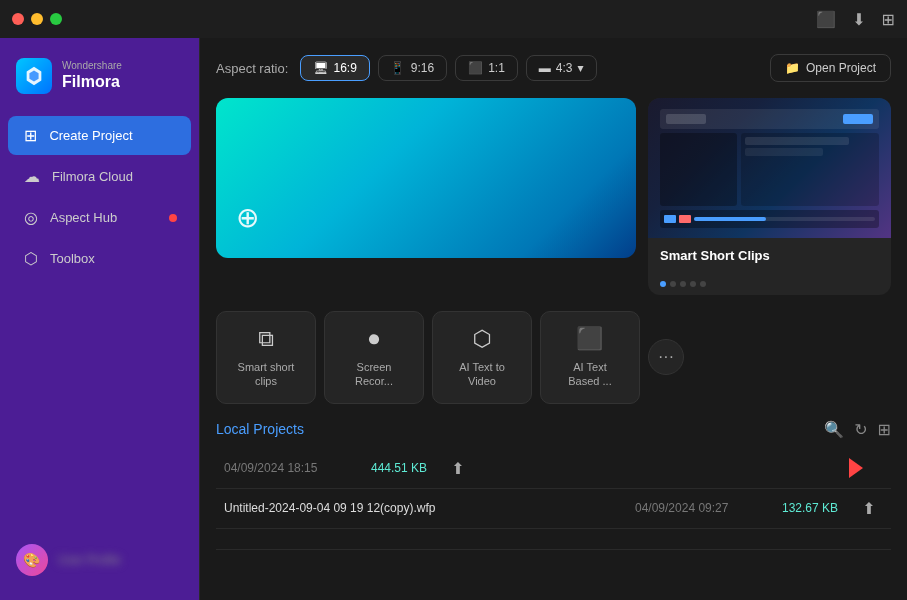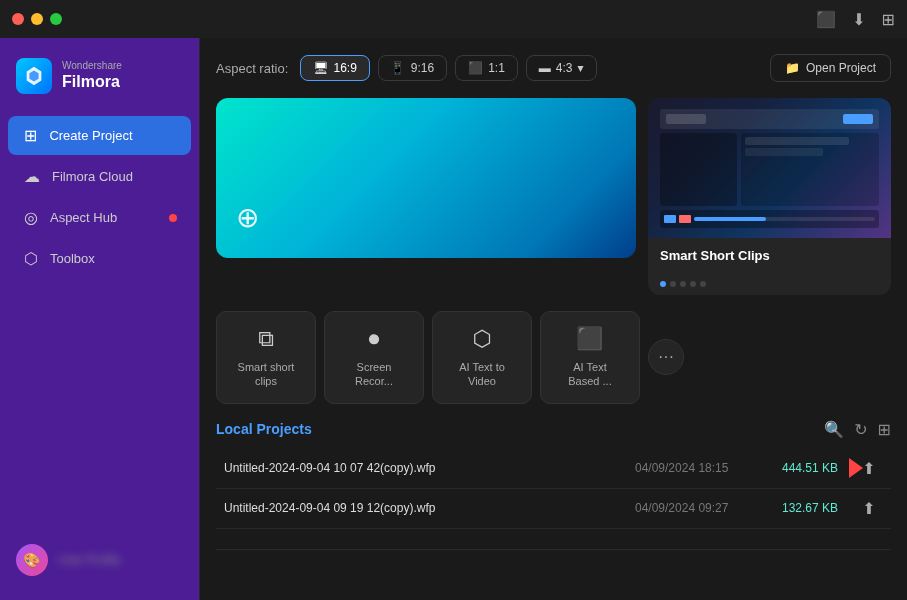--- a/index.html
+++ b/index.html
@@ -332,21 +332,21 @@
 
     
     .local-projects-header {
       display: flex;
       align-items: center;
       justify-content: space-between;
       margin-bottom: 10px;
     }
     .local-projects-title {
       font-size: 14px;
-      font-weight: 700;
+      font-weight: 400;
       color: #4a9eff;
     }
     .projects-actions {
       display: flex;
       gap: 10px;
       align-items: center;
     }
     .projects-action-icon {
       color: #888;
       font-size: 16px;
@@ -562,21 +562,20 @@
       <span class="local-projects-title">Local Projects</span>
       <div class="projects-actions">
         <span class="projects-action-icon">🔍</span>
         <span class="projects-action-icon">↻</span>
         <span class="projects-action-icon">⊞</span>
       </div>
     </div>
 
     <div class="projects-table" id="projects-table">
     <div class="project-row">
-    <span class="project-name">Untitled-2024-09-04 10 07 42(copy).wfp</span>
     <span class="project-date">04/09/2024 18:15</span>
     <span class="project-size">444.51 KB</span>
     <span class="project-upload">⬆</span>
     <div class="arrow-indicator"></div>
   </div>
         <div class="project-row">
     <span class="project-name">Untitled-2024-09-04 09 19 12(copy).wfp</span>
     <span class="project-date">04/09/2024 09:27</span>
     <span class="project-size">132.67 KB</span>
     <span class="project-upload">⬆</span>

